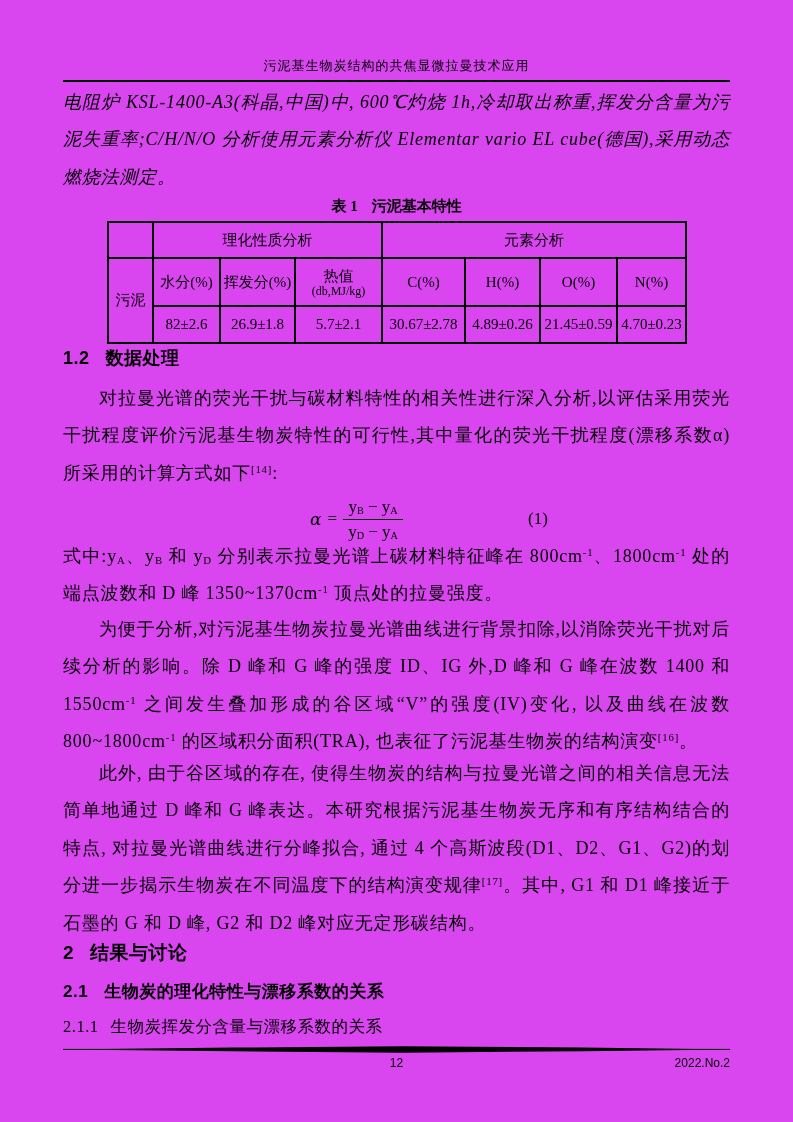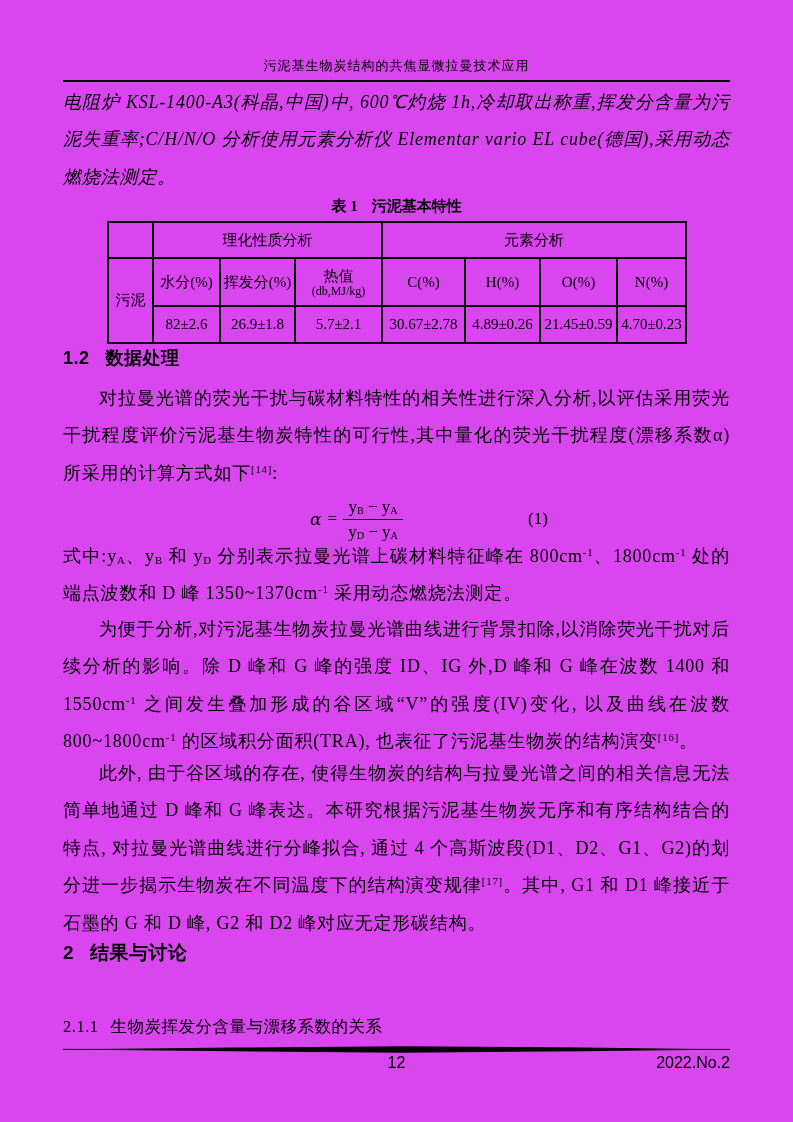--- a/index.html
+++ b/index.html
@@ -84,21 +84,21 @@
   .eq-number{
     position:absolute;left:465px;top:0;height:100%;
     display:flex;align-items:center;font-size:17px;
   }
   
   .footer-divider{left:63px;top:1046px;width:667px;height:7px;}
   .footer-divider svg{display:block;width:667px;height:7px;}
   .footer-line{
     left:63px;top:1054px;width:667px;height:18px;
     font-family:"Liberation Sans", sans-serif;
-    font-size:16px;line-height:18px;
+    font-size:12px;line-height:18px;
   }
   .footer-page{position:absolute;left:0;width:100%;text-align:center;}
   .footer-issue{position:absolute;right:0;}
 </style>
 </head>
 <body>
 
 <div class="page">
 
   <div class="abs runhead">污泥基生物炭结构的共焦显微拉曼技术应用</div>
@@ -162,30 +162,33 @@
       <span class="alpha">α</span>
       <span class="eqsign">=</span>
       <span class="frac">
         <span class="num"><span>y</span><sub>B</sub><span> − y</span><sub>A</sub></span>
         <span class="den"><span>y</span><sub>D</sub><span> − y</span><sub>A</sub></span>
       </span>
     </div>
     <span class="eq-number">(1)</span>
   </div>
 
-  <p class="abs para" style="top:538px;margin:0;"><span>式中:y</span><sub>A</sub><span>、y</span><sub>B</sub><span> 和 y</span><sub>D</sub><span> 分别表示拉曼光谱上碳材料特征峰在 800cm</span><sup>-1</sup><span>、1800cm</span><sup>-1</sup><span> 处的端点波数和 D 峰 1350~1370cm</span><sup>-1</sup><span> 采用动态燃烧法测定。</span></p>
+  <p class="abs para" style="top:538px;margin:0;"><span>式中:y</span><sub>A</sub><span>、y</span><sub>B</sub><span> 和 y</span><sub>D</sub><span> 分别表示拉曼光谱上碳材料特征峰在 800cm</span><sup>-1</sup><span>、1800cm</span><sup>-1</sup><span> 处的端点波数和 D 峰 1350~1370cm</span><sup>-1</sup><span> 顶点处的拉曼强度。</span></p>
 
   <p class="abs para indent" style="top:611px;margin:0;"><span>为便于分析,对污泥基生物炭拉曼光谱曲线进行背景扣除,以消除荧光干扰对后续分析的影响。除 D 峰和 G 峰的强度 ID、IG 外,D 峰和 G 峰在波数 1400 和 1550cm</span><sup>-1</sup><span> 之间发生叠加形成的谷区域“V”的强度(IV)变化, 以及曲线在波数 800~1800cm</span><sup>-1</sup><span> 的区域积分面积(TRA), 也表征了污泥基生物炭的结构演变</span><sup>[16]</sup><span>。</span></p>
 
   <p class="abs para indent" style="top:755px;margin:0;"><span>此外, 由于谷区域的存在, 使得生物炭的结构与拉曼光谱之间的相关信息无法简单地通过 D 峰和 G 峰表达。本研究根据污泥基生物炭无序和有序结构结合的特点, 对拉曼光谱曲线进行分峰拟合, 通过 4 个高斯波段(D1、D2、G1、G2)的划分进一步揭示生物炭在不同温度下的结构演变规律</span><sup>[17]</sup><span>。其中, G1 和 D1 峰接近于石墨的 G 和 D 峰, G2 和 D2 峰对应无定形碳结构。</span></p>
 
   <div class="abs hd hd-2">
     <span class="hnum">2</span><span>结果与讨论</span>
   </div>
 
+  <div class="abs hd hd-21">
+    <span class="hnum">2.1</span><span>生物炭的理化特性与漂移系数的关系</span>
+  </div>
 
   <div class="abs hd hd-211">
     <span class="hnum">2.1.1</span><span>生物炭挥发分含量与漂移系数的关系</span>
   </div>
 
   <div class="abs footer-divider">
     <svg viewBox="0 0 667 7" preserveAspectRatio="none" aria-hidden="true">
       <rect x="0" y="2.9" width="667" height="1" fill="#000"></rect>
       <polygon points="0,3.4 170,1.6 340,0.2 520,1.4 667,3.4 520,5.2 340,6.8 170,5.2" fill="#000"></polygon>
     </svg>

